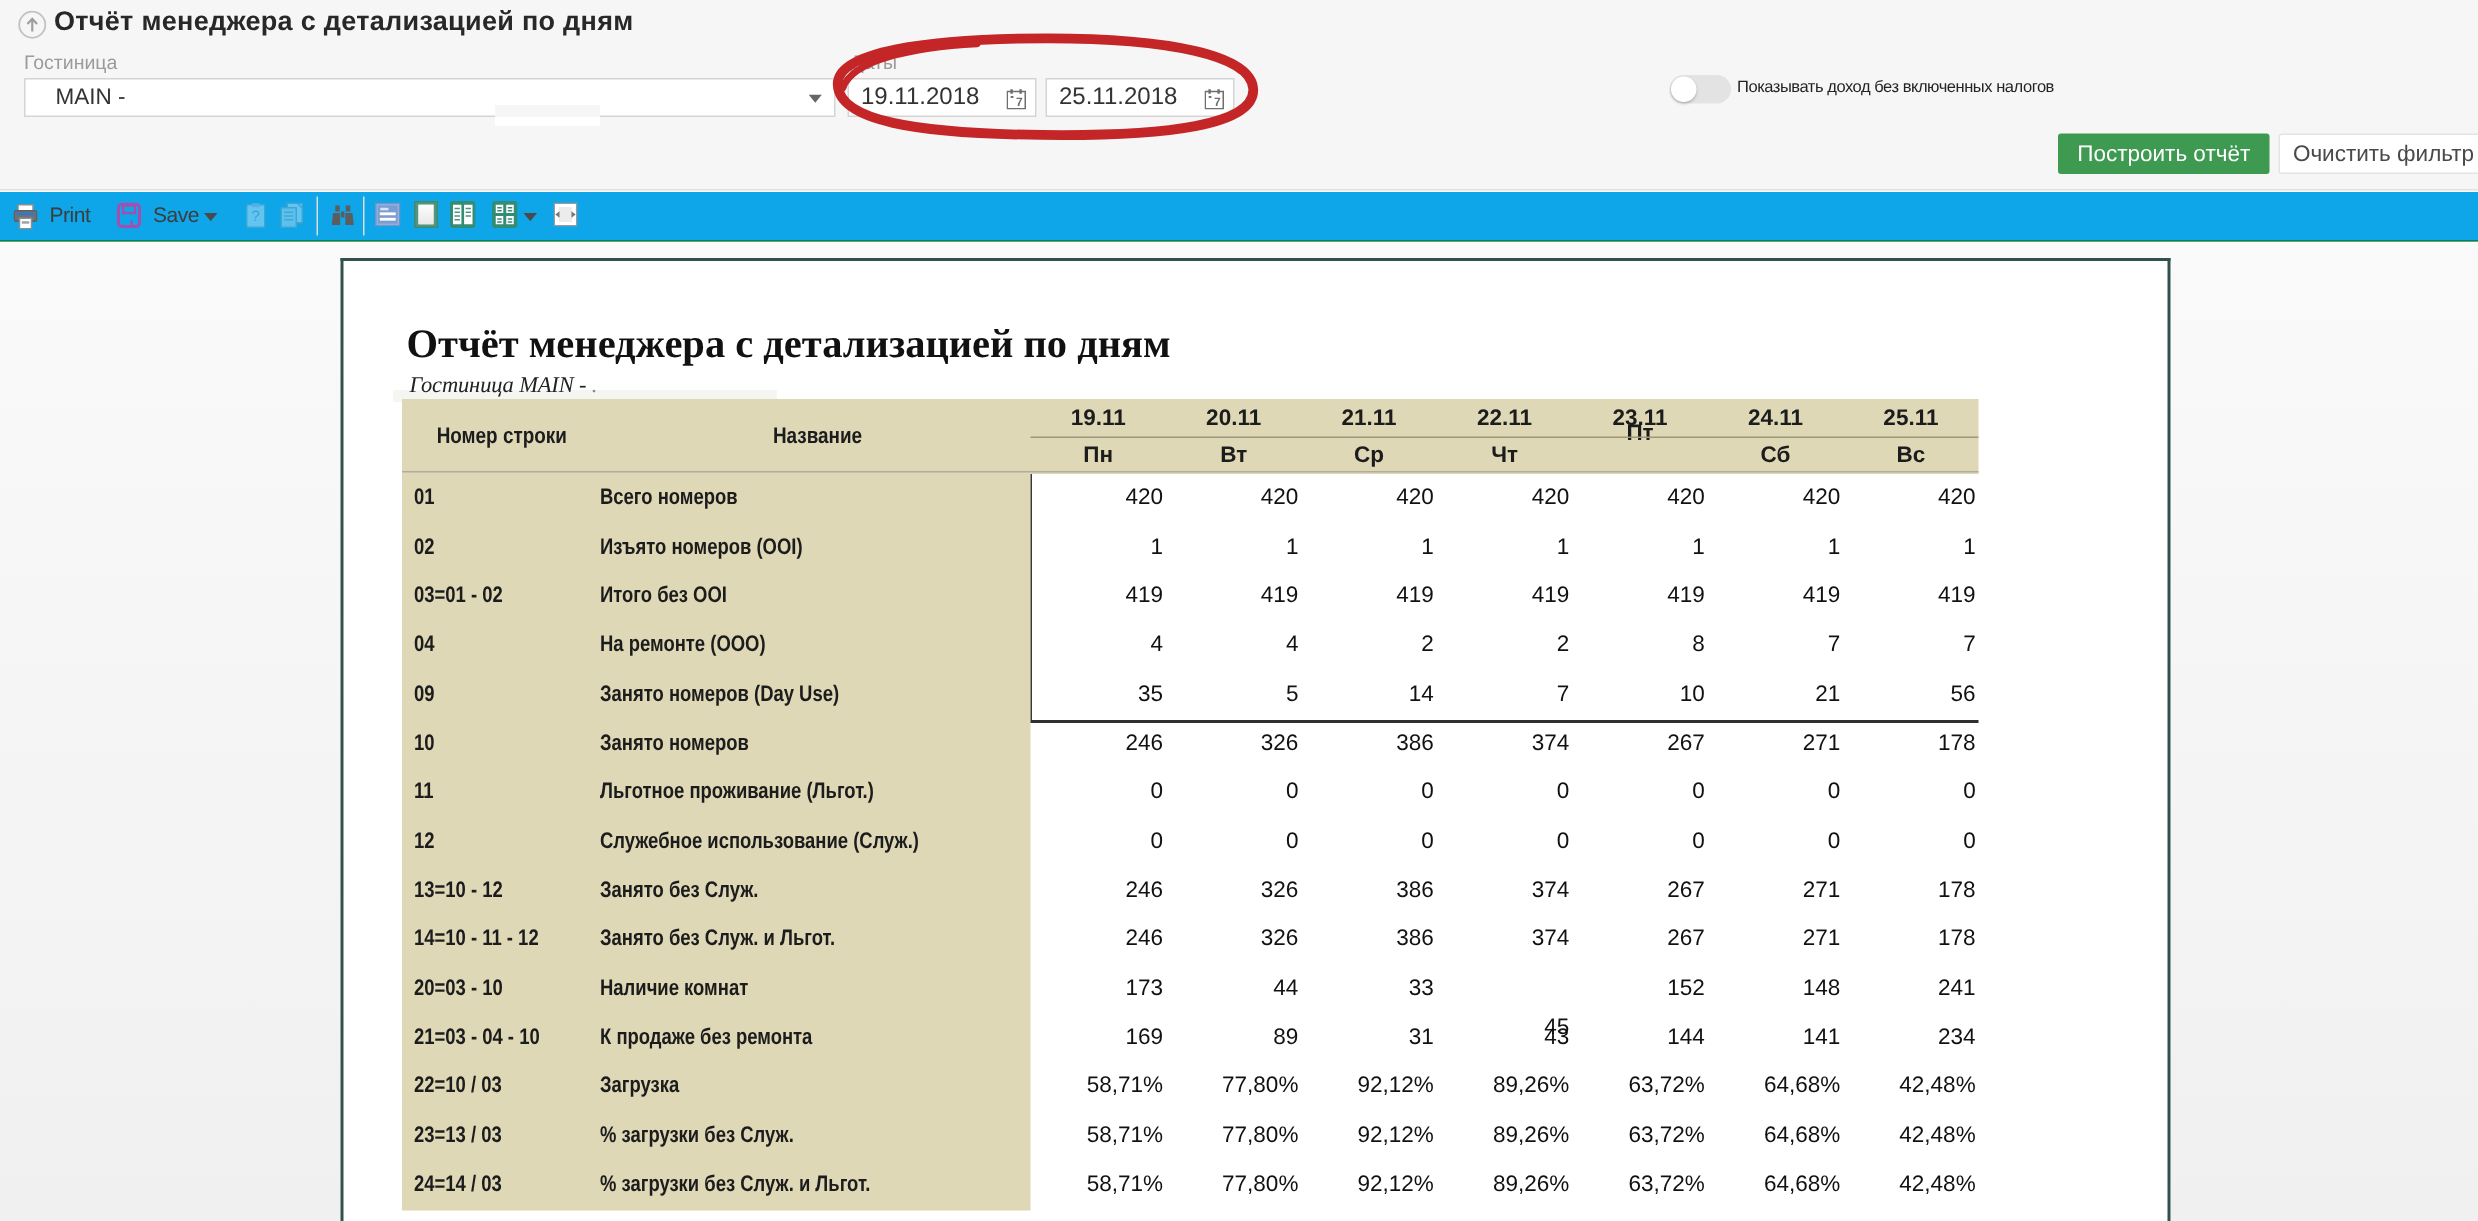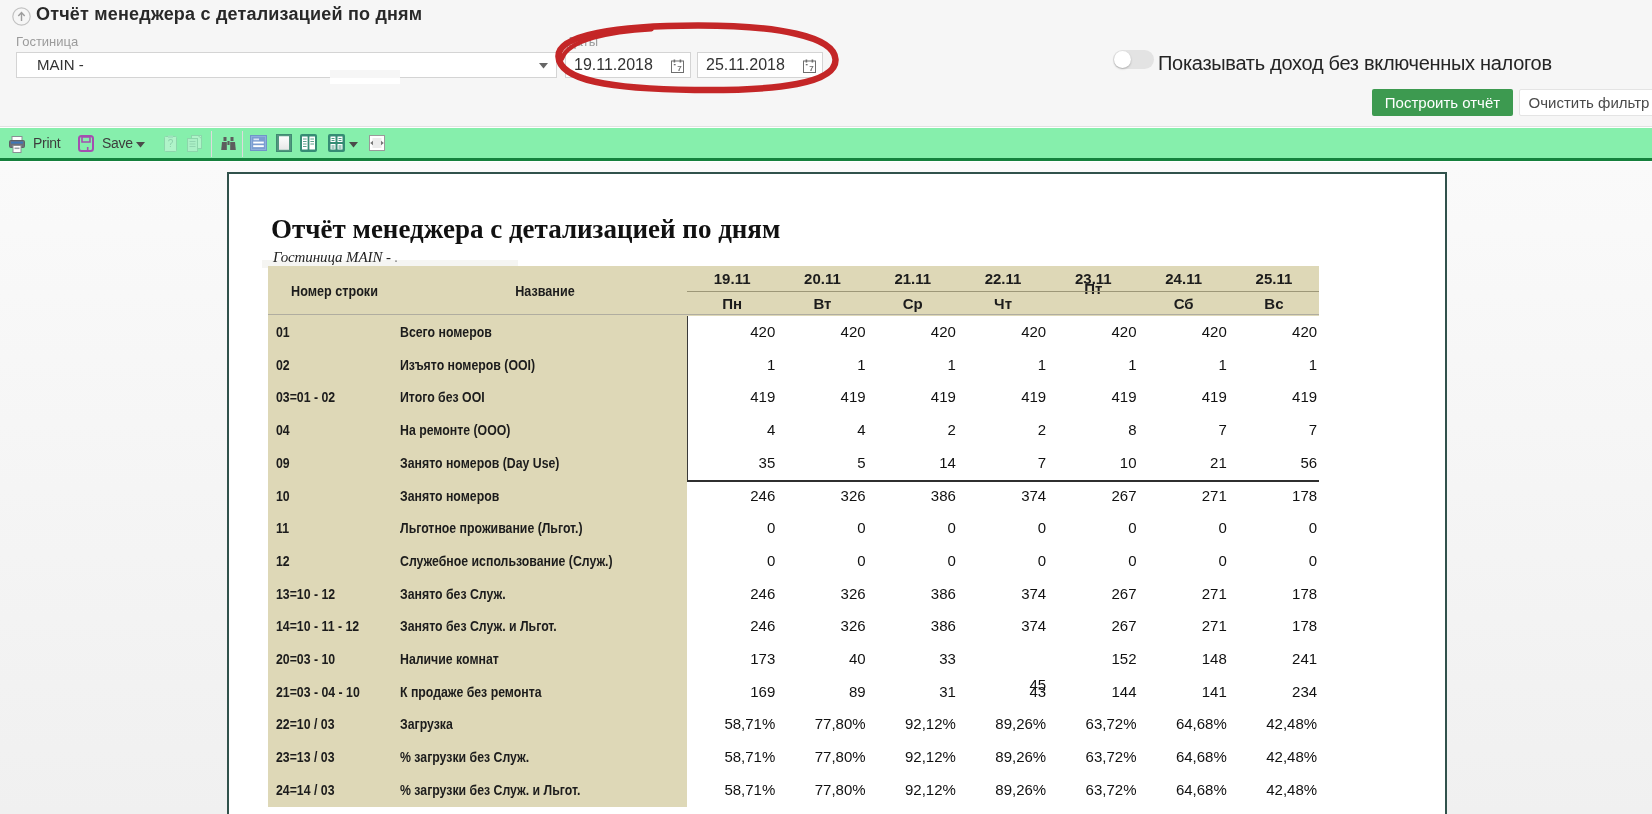--- a/index.html
+++ b/index.html
@@ -7,21 +7,21 @@
   body { font-family:"Liberation Sans", sans-serif; position:relative; background:#fff; }
   .abs { position:absolute; }
 
   
   #filter { position:absolute; left:0; top:0; width:1652px; height:127px; background:#f6f6f6; border-bottom:1px solid #e2e2e2; }
   #ftitle { position:absolute; left:36px; top:4px; font-size:18px; font-weight:bold; color:#282828; letter-spacing:0.2px; }
   .flabel { position:absolute; font-size:13px; color:#9b9b9b; }
   .finput { position:absolute; background:#fff; border:1px solid #d4d4d4; font-size:15px; color:#333; }
 
   
-  #toolbar { position:absolute; left:0; top:128px; width:1652px; height:33px; background:#86efac; border-bottom:3px solid #15803d; }
+  #toolbar { position:absolute; left:0; top:128px; width:1652px; height:33px; background:#0ea5e9; border-bottom:1px solid #15803d; }
   .tbtxt { position:absolute; font-size:14px; letter-spacing:-0.3px; color:#3d3d3d; top:7px; }
   .tbsep { position:absolute; top:3px; width:1px; height:26px; background:#dcdcdc; }
 
   
   #viewer { position:absolute; left:0; top:162px; width:1652px; height:652px; background:linear-gradient(#fafafa,#f0f0f0); }
   #page { position:absolute; left:227px; top:10px; width:1220px; height:642px; background:#fff; border:2px solid #31524c; border-bottom:none; }
 
   
   .serif { font-family:"Liberation Serif", serif; }
   #rtitle { position:absolute; left:42px; top:40px; font-family:"Liberation Serif", serif; font-weight:bold; font-size:27px; color:#111; }
@@ -57,21 +57,21 @@
       </svg></div>
 <div class="finput" style="left:697px;top:52px;width:126px;height:26px;line-height:24px;padding-left:8px;font-size:16px">25.11.2018<svg class="abs" style="right:6px;top:6px" width="13" height="14" viewBox="0 0 13 14">
         <rect x="0.5" y="2" width="12" height="11.5" fill="none" stroke="#6e6e6e" stroke-width="1"></rect>
         <rect x="2.6" y="0.5" width="1.6" height="3" fill="#6e6e6e"></rect>
         <rect x="8.6" y="0.5" width="1.6" height="3" fill="#6e6e6e"></rect>
         <rect x="2.8" y="5" width="1.8" height="1.3" fill="#6e6e6e"></rect>
         <text x="8.6" y="11.6" font-size="8" font-weight="bold" fill="#6e6e6e" text-anchor="middle" font-family="Liberation Sans">7</text>
       </svg></div>
 <div class="abs" style="left:1113px;top:50px;width:41px;height:19px;border-radius:10px;background:#e3e3e3"></div>
 <div class="abs" style="left:1114px;top:51px;width:17px;height:17px;border-radius:50%;background:#fff;box-shadow:0 1px 2px rgba(0,0,0,0.25)"></div>
-<div class="abs" style="left:1158px;top:52px;font-size:20px;letter-spacing:-0.3px;color:#242424">Показывать доход без включенных налогов</div>
+<div class="abs" style="left:1158px;top:52px;font-size:11px;letter-spacing:-0.3px;color:#242424">Показывать доход без включенных налогов</div>
 <div class="abs" style="left:1372px;top:89px;width:141px;height:27px;background:#3d9a50;border-radius:2px;color:#fff;font-size:15px;text-align:center;line-height:27px">Построить отчёт</div>
 <div class="abs" style="left:1519px;top:89px;width:140px;height:27px;background:#fff;border:1px solid #e4e4e4;border-radius:2px;color:#4a4a4a;font-size:15px;text-align:center;line-height:25px">Очистить фильтр</div>
 </div>
 <svg class="abs" style="left:551px;top:21px;z-index:50" width="292" height="74" viewBox="0 0 292 74">
     <g transform="rotate(1 146 36)">
       <path d="M146 4.5 C 226 3, 283 13, 284.5 36 C 286 60, 228 68.5, 144 69 C 60 69.5, 9 62, 7.5 38 C 6 16, 66 6, 146 4.5 Z" fill="none" stroke="#c42627" stroke-width="6.5" stroke-linecap="round"></path>
       <path d="M100 9 C 58 12, 17 21, 11 40" fill="none" stroke="#c42627" stroke-width="4.5" stroke-linecap="round"></path>
     </g>
   </svg>
 <div id="toolbar">
@@ -268,21 +268,21 @@
 <div class="num" style="left:687.0px;top:610.3px;width:88.3px;line-height:32.7px">246</div>
 <div class="num" style="left:777.3px;top:610.3px;width:88.3px;line-height:32.7px">326</div>
 <div class="num" style="left:867.6px;top:610.3px;width:88.3px;line-height:32.7px">386</div>
 <div class="num" style="left:957.9px;top:610.3px;width:88.3px;line-height:32.7px">374</div>
 <div class="num" style="left:1048.2px;top:610.3px;width:88.3px;line-height:32.7px">267</div>
 <div class="num" style="left:1138.5px;top:610.3px;width:88.3px;line-height:32.7px">271</div>
 <div class="num" style="left:1228.8px;top:610.3px;width:88.3px;line-height:32.7px">178</div>
 <div class="rid" style="left:276px;top:643.0px;line-height:32.7px">20=03 - 10</div>
 <div class="rname" style="left:400px;top:643.0px;line-height:32.7px">Наличие комнат</div>
 <div class="num" style="left:687.0px;top:643.0px;width:88.3px;line-height:32.7px">173</div>
-<div class="num" style="left:777.3px;top:643.0px;width:88.3px;line-height:32.7px">40</div>
+<div class="num" style="left:777.3px;top:643.0px;width:88.3px;line-height:32.7px">44</div>
 <div class="num" style="left:867.6px;top:643.0px;width:88.3px;line-height:32.7px">33</div>
 <div class="num" style="left:957.9px;top:669px;width:88.3px;line-height:32.7px">45</div>
 <div class="num" style="left:1048.2px;top:643.0px;width:88.3px;line-height:32.7px">152</div>
 <div class="num" style="left:1138.5px;top:643.0px;width:88.3px;line-height:32.7px">148</div>
 <div class="num" style="left:1228.8px;top:643.0px;width:88.3px;line-height:32.7px">241</div>
 <div class="rid" style="left:276px;top:675.7px;line-height:32.7px">21=03 - 04 - 10</div>
 <div class="rname" style="left:400px;top:675.7px;line-height:32.7px">К продаже без ремонта</div>
 <div class="num" style="left:687.0px;top:675.7px;width:88.3px;line-height:32.7px">169</div>
 <div class="num" style="left:777.3px;top:675.7px;width:88.3px;line-height:32.7px">89</div>
 <div class="num" style="left:867.6px;top:675.7px;width:88.3px;line-height:32.7px">31</div>

